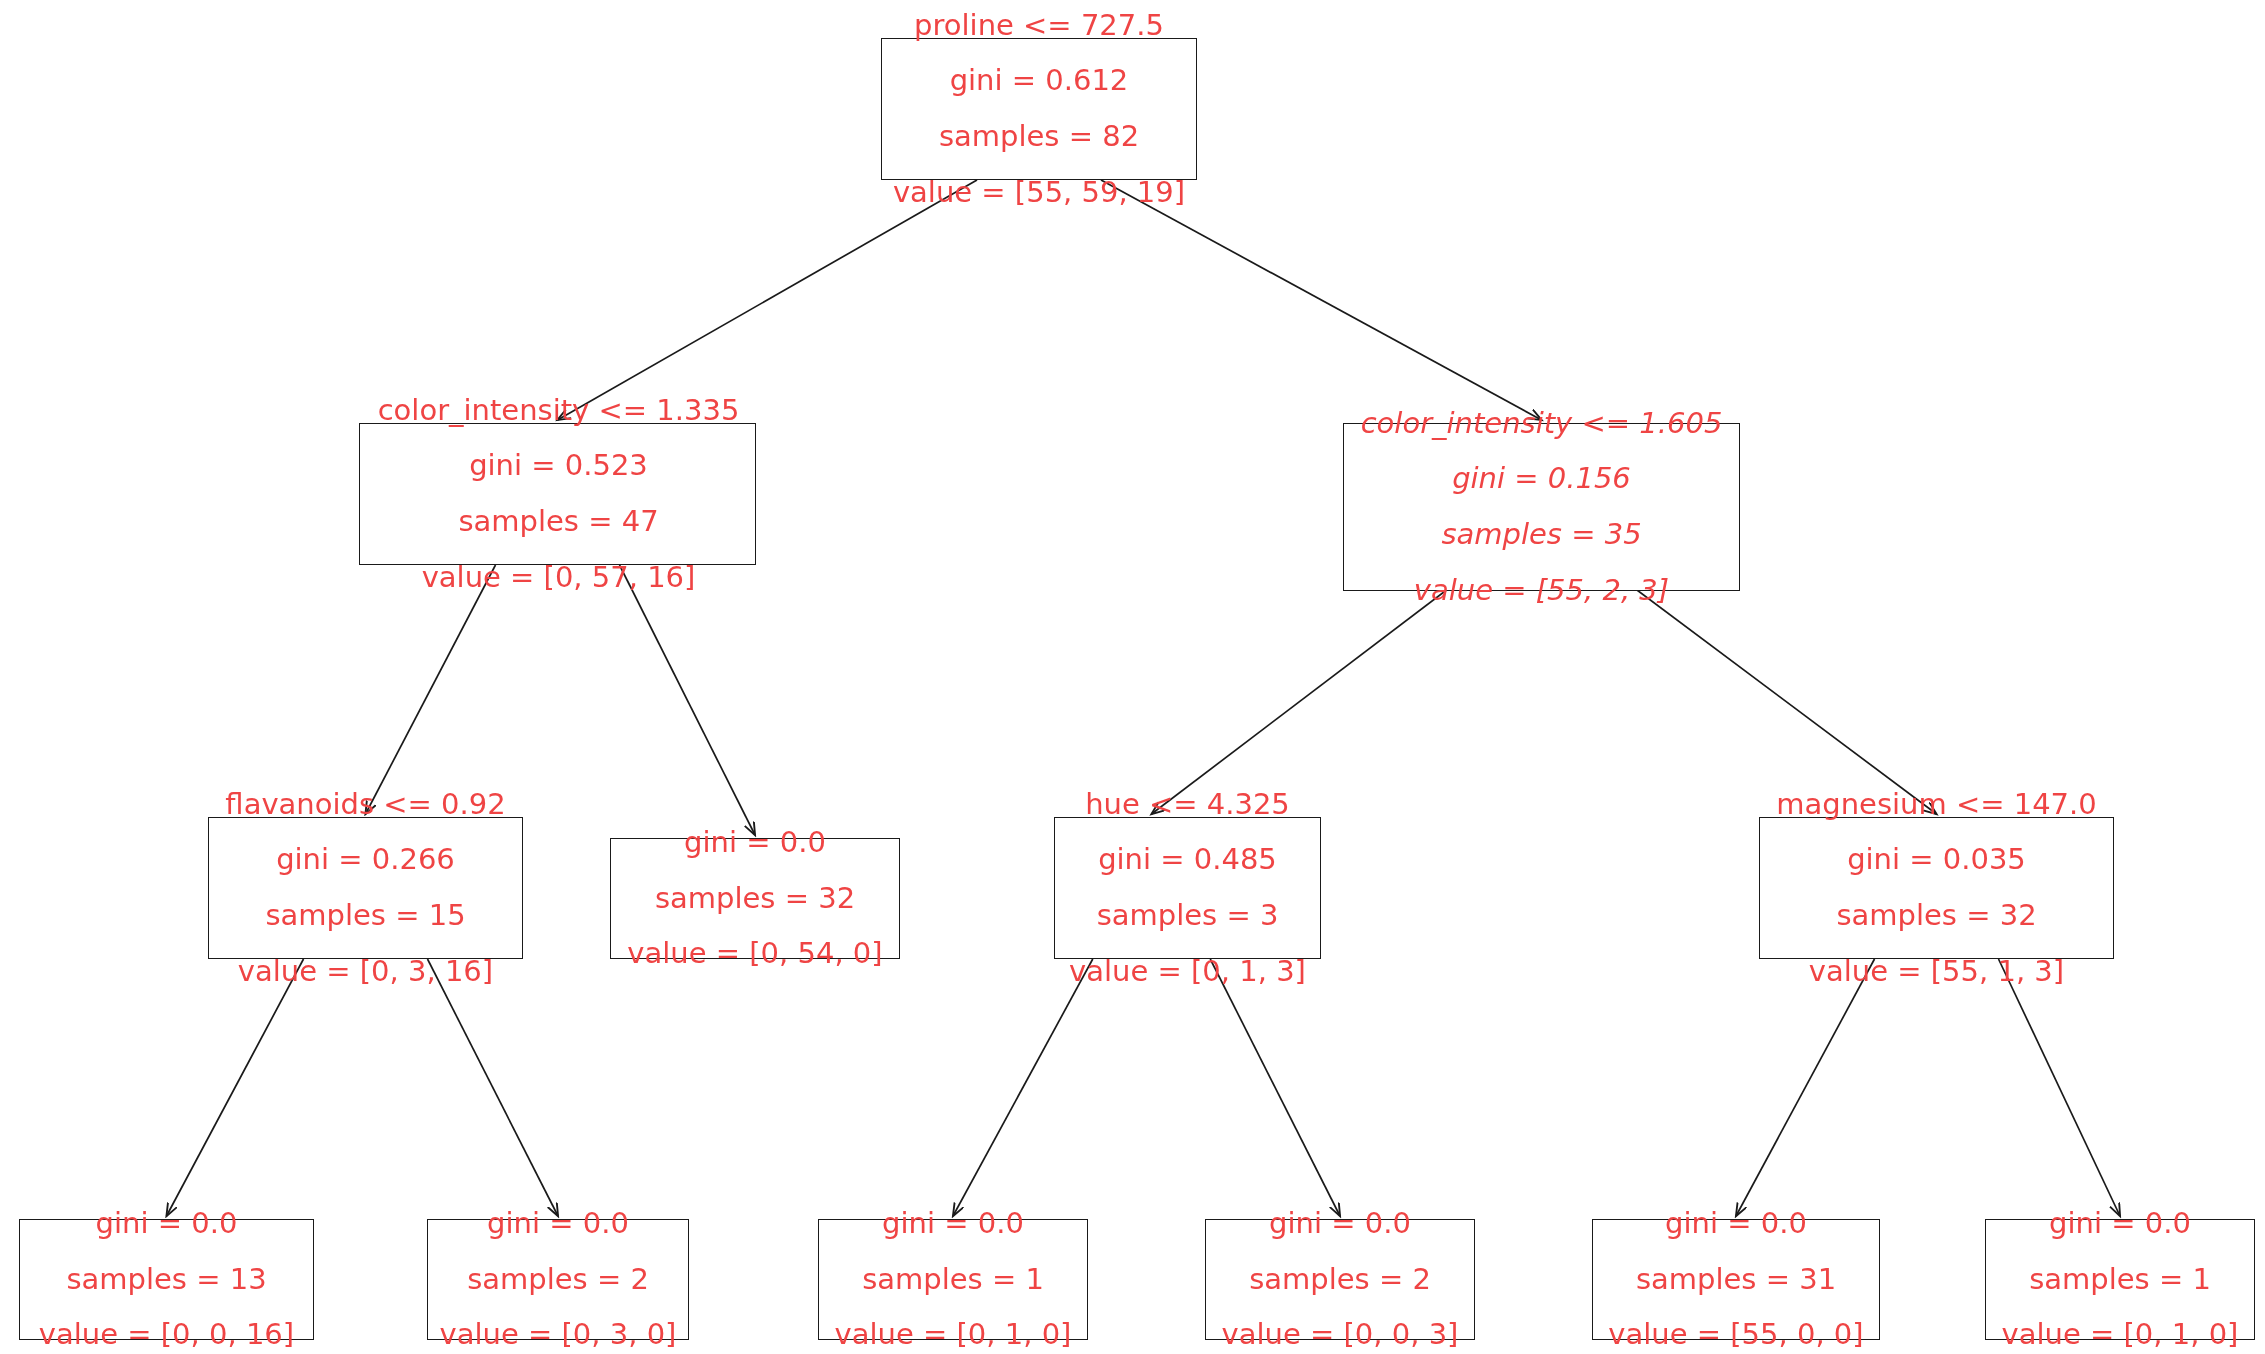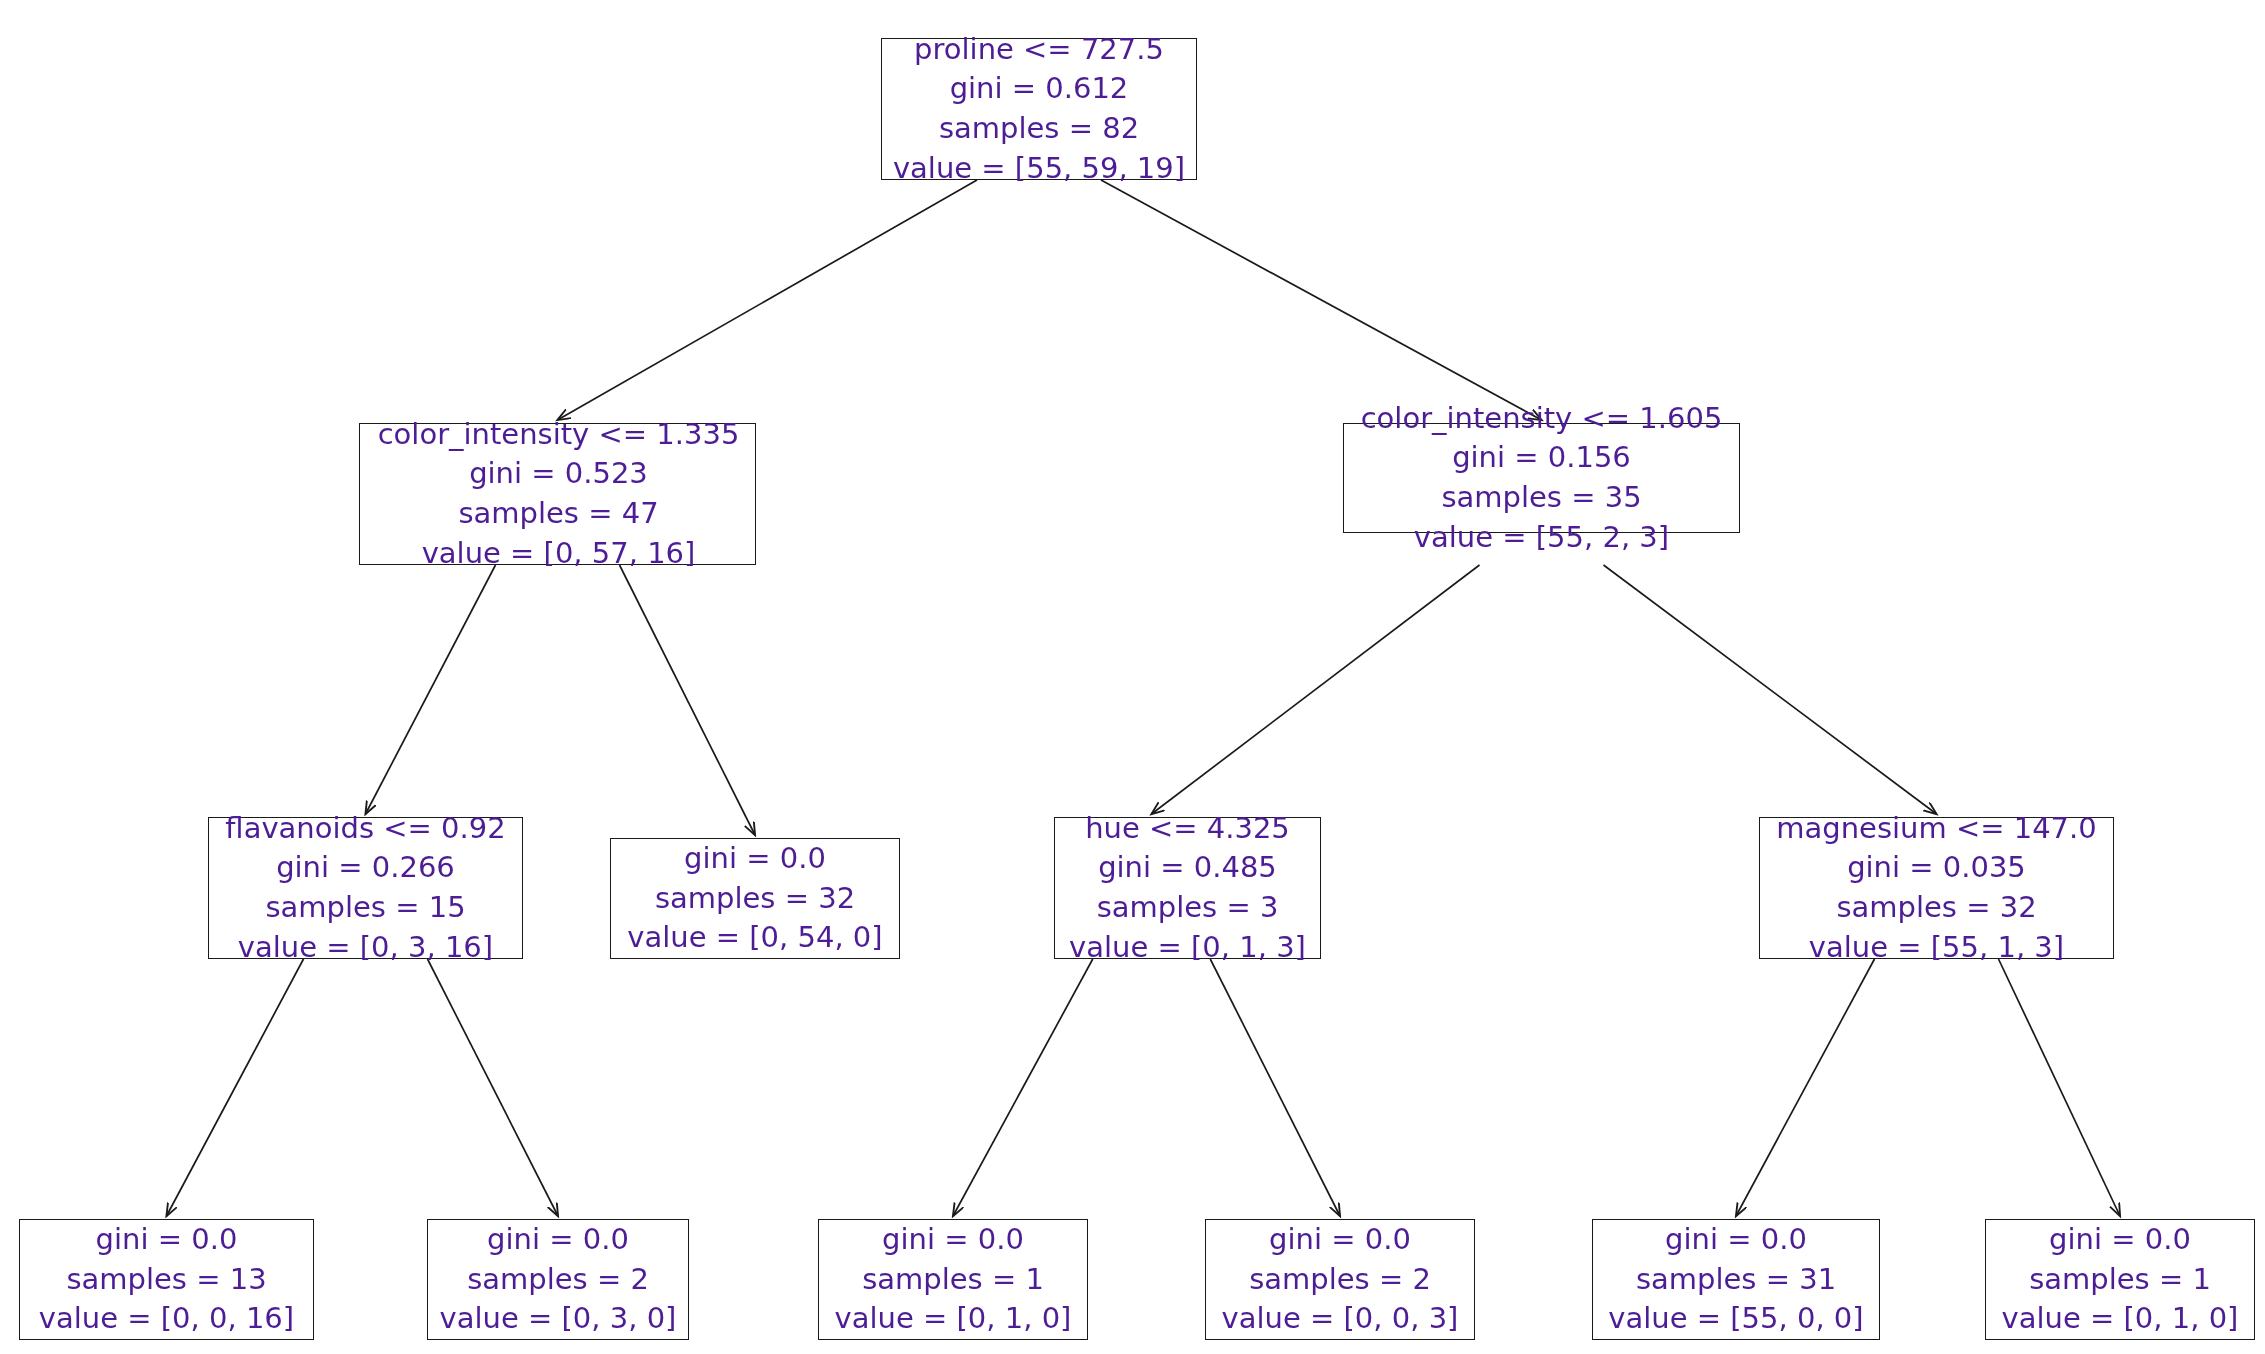--- a/index.html
+++ b/index.html
@@ -30,30 +30,31 @@
     left: 0;
     top: 0;
     width: 2265px;
     height: 1354px;
   }
   .tree-node {
     position: absolute;
     box-sizing: border-box;
     border: 1.6px solid #1a1a1a;
     background: #ffffff;
-    color: #4c1d95;
+    color: #ef4444;
     text-align: center;
     display: flex;
     flex-direction: column;
     align-items: center;
     justify-content: center;
     padding: 4px 14px;
     line-height: 1.37;
     font-size: 29px;
     white-space: nowrap;
+    gap: 16px;
   }
   .node-line {
     display: block;
   }
 </style>
 </head>
 <body>
 
 <div id="tree-figure">
 
@@ -106,21 +107,21 @@
       <div class="tree-node" style="left: 427px; top: 1219px; width: 262px; height: 121px;">
         <span class="node-line">gini = 0.0</span>
         <span class="node-line">samples = 2</span>
         <span class="node-line">value = [0, 3, 0]</span>
       </div>
       <div class="tree-node" style="left: 610px; top: 838px; width: 290px; height: 121px;">
         <span class="node-line">gini = 0.0</span>
         <span class="node-line">samples = 32</span>
         <span class="node-line">value = [0, 54, 0]</span>
       </div>
-      <div class="tree-node" style="left: 1343px; top: 423px; width: 397px; height: 110px;">
+      <div class="tree-node" style="left: 1343px; top: 423px; width: 397px; height: 168px; font-style: italic;">
         <span class="node-line">color_intensity &lt;= 1.605</span>
         <span class="node-line">gini = 0.156</span>
         <span class="node-line">samples = 35</span>
         <span class="node-line">value = [55, 2, 3]</span>
       </div>
       <div class="tree-node" style="left: 1018px; top: 817px; width: 267px; height: 142px; margin-left: 36px;">
         <span class="node-line">hue &lt;= 4.325</span>
         <span class="node-line">gini = 0.485</span>
         <span class="node-line">samples = 3</span>
         <span class="node-line">value = [0, 1, 3]</span>

